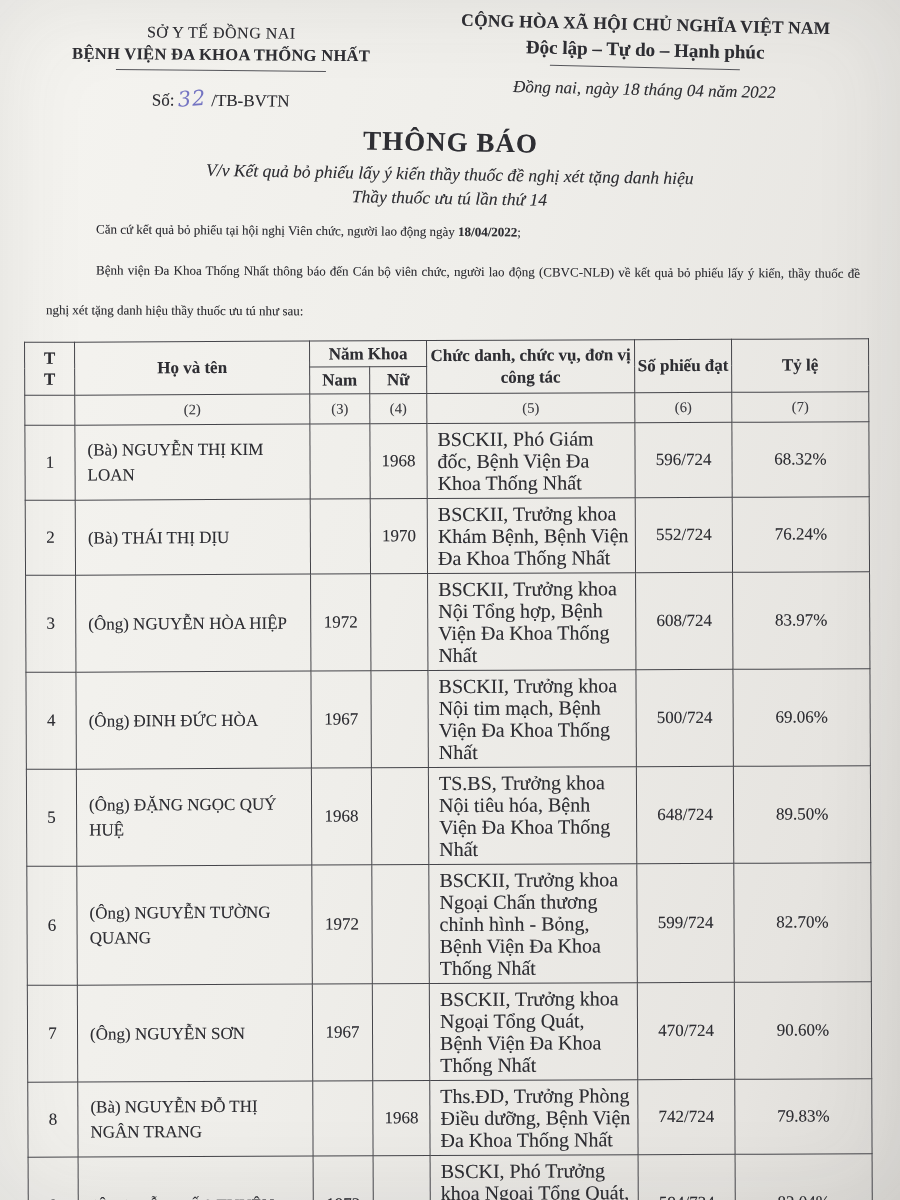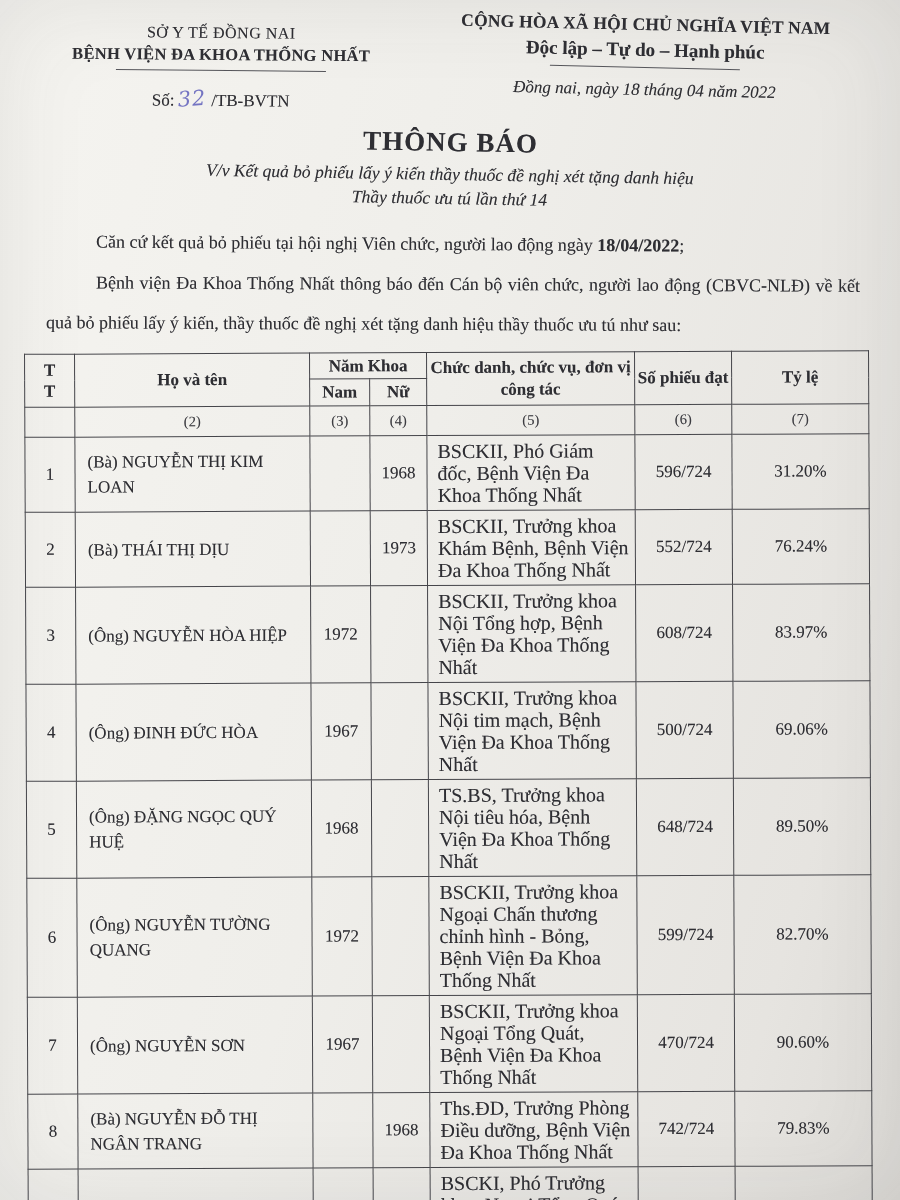--- a/index.html
+++ b/index.html
@@ -30,21 +30,21 @@
   .hr2 { font-size: 19px; font-weight: 700; margin-top: 4px; }
   .rule-r { width: 190px; border-bottom: 1.6px solid #55555a; margin: 6px auto 0 auto; }
   .dateline { font-size: 17px; font-style: italic; margin-top: 12px; }
 
   
   .title-block { text-align: center; margin-top: 16px; transform: rotate(1deg); }
   .doc-title { font-size: 27px; font-weight: 700; letter-spacing: 1px; }
   .subtitle { font-size: 17.5px; font-style: italic; margin-top: 4px; line-height: 24px; }
 
   
-  .paras { margin: 16px 14px 0 20px; font-size: 18px; }
+  .paras { margin: 4px 14px 0 20px; font-size: 13px; }
   .p1 { transform: rotate(0.4deg); text-indent: 50px; line-height: 36px; }
   .p2 { transform: rotate(0.25deg); text-indent: 50px; line-height: 40px; text-align: justify; margin-top: 2px; }
   .bold { font-weight: 700; }
 
   
   .table-wrap { margin-top: 8px; transform: rotate(-0.25deg); }
   table { border-collapse: collapse; width: 844px; table-layout: fixed; }
   th, td { border: 1px solid #45454a; vertical-align: middle; }
   col.c-tt { width: 50px; }  col.c-name { width: 235px; }
   col.c-nam { width: 60px; } col.c-nu { width: 57px; }
@@ -145,27 +145,27 @@
         </tr>
       </thead>
       <tbody>
         <tr>
           <td>1</td>
           <td class="cell-name">(Bà) NGUYỄN THỊ KIM LOAN</td>
           <td></td>
           <td>1968</td>
           <td class="cell-pos">BSCKII, Phó Giám đốc, Bệnh Viện Đa Khoa Thống Nhất</td>
           <td class="cell-votes">596/724</td>
-          <td>31.20%</td>
+          <td>68.32%</td>
         </tr>
         <tr>
           <td>2</td>
           <td class="cell-name">(Bà) THÁI THỊ DỊU</td>
           <td></td>
-          <td>1973</td>
+          <td>1970</td>
           <td class="cell-pos">BSCKII, Trưởng khoa Khám Bệnh, Bệnh Viện Đa Khoa Thống Nhất</td>
           <td class="cell-votes">552/724</td>
           <td>76.24%</td>
         </tr>
         <tr>
           <td>3</td>
           <td class="cell-name">(Ông) NGUYỄN HÒA HIỆP</td>
           <td>1972</td>
           <td></td>
           <td class="cell-pos">BSCKII, Trưởng khoa Nội Tổng hợp, Bệnh Viện Đa Khoa Thống Nhất</td>

